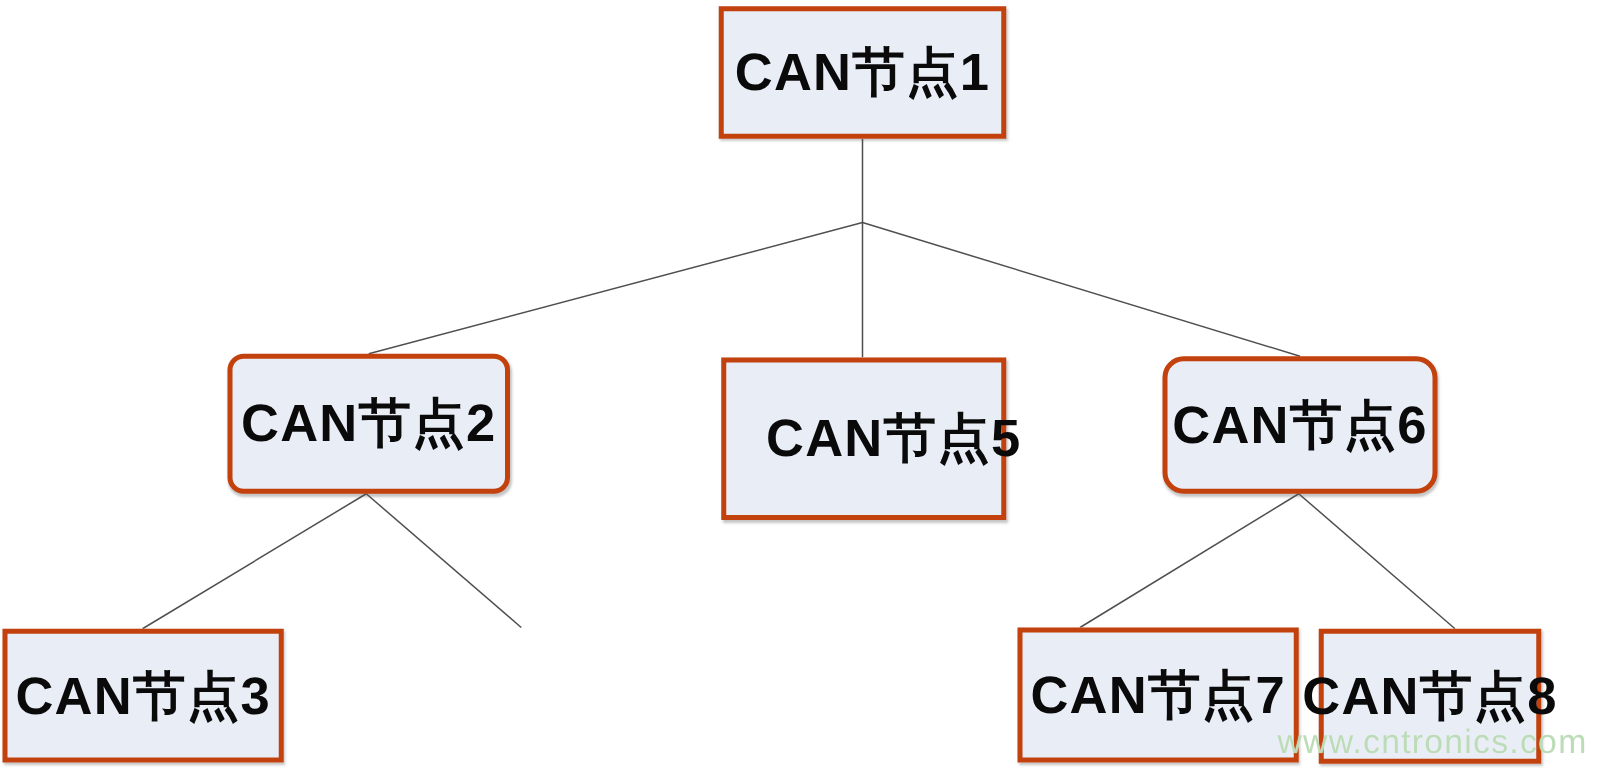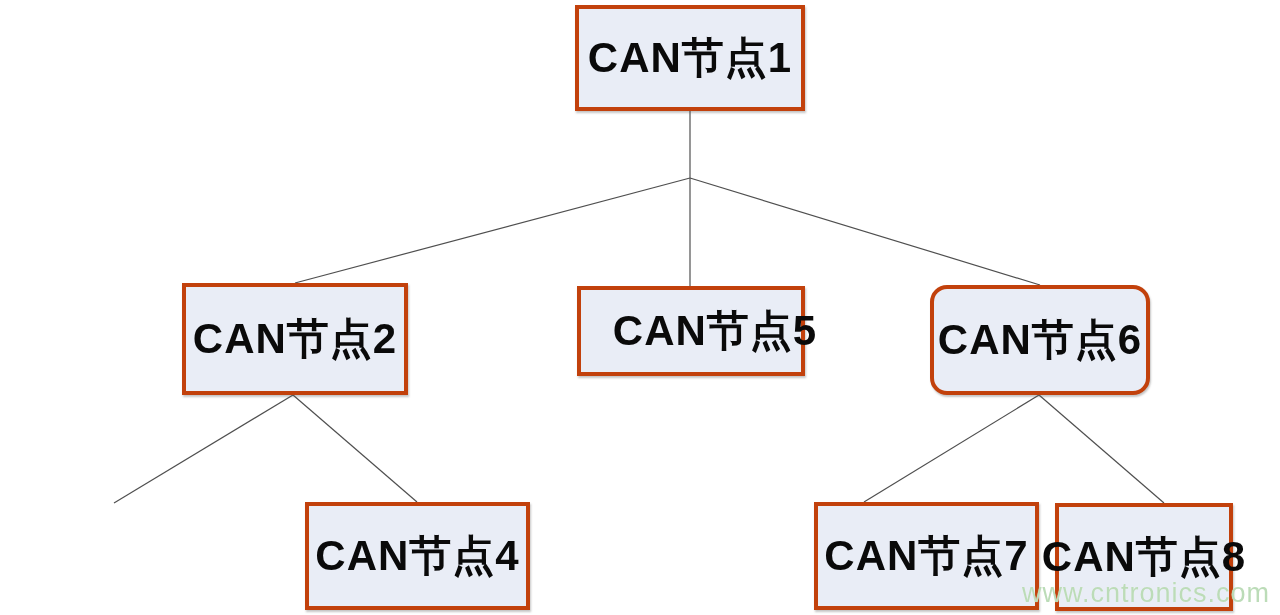--- a/index.html
+++ b/index.html
@@ -37,22 +37,22 @@
     align-items: center;
     justify-content: center;
     color: #0a0a0a;
     font-size: 42px;
     font-weight: bold;
     letter-spacing: 1px;
     white-space: nowrap;
   }
   
   .n1 { left: 575px; top: 5px;   width: 230px; height: 106px; }
-  .n2 { left: 182px; top: 283px; width: 226px; height: 112px; }
-  .n5 { left: 577px; top: 286px; width: 228px; height: 90px; padding-left: 48px; }
+  .n2 { left: 182px; top: 283px; width: 226px; height: 112px; border-radius: 13px; }
+  .n5 { left: 577px; top: 286px; width: 228px; height: 130px; padding-left: 48px; }
   .n6 { left: 930px; top: 285px; width: 220px; height: 110px; border-radius: 17px; }
   .n3 { left: 2px;   top: 503px; width: 225px; height: 107px; }
   .n4 { left: 305px; top: 502px; width: 225px; height: 108px; }
   .n7 { left: 768px; top: 502px; width: 225px; height: 108px; margin-left: 46px; }
   .n8 { left: 1055px;top: 503px; width: 178px; height: 108px; }
   .watermark {
     position: absolute;
     right: 10px;
     bottom: 6px;
     font-size: 27px;
@@ -85,22 +85,22 @@
   </svg>
 
   <div class="node n1">CAN节点1</div>
 
   <div class="node n2">CAN节点2</div>
 
   <div class="node n5">CAN节点5</div>
 
   <div class="node n6">CAN节点6</div>
 
+  <div class="node n3">CAN节点3</div>
 
-  <div class="node n4">CAN节点4</div>
 
   <div class="node n7">CAN节点7</div>
 
   <div class="node n8">CAN节点8</div>
 
   <div class="watermark">www.cntronics.com</div>
 
 </div>
 
 </body></html>

